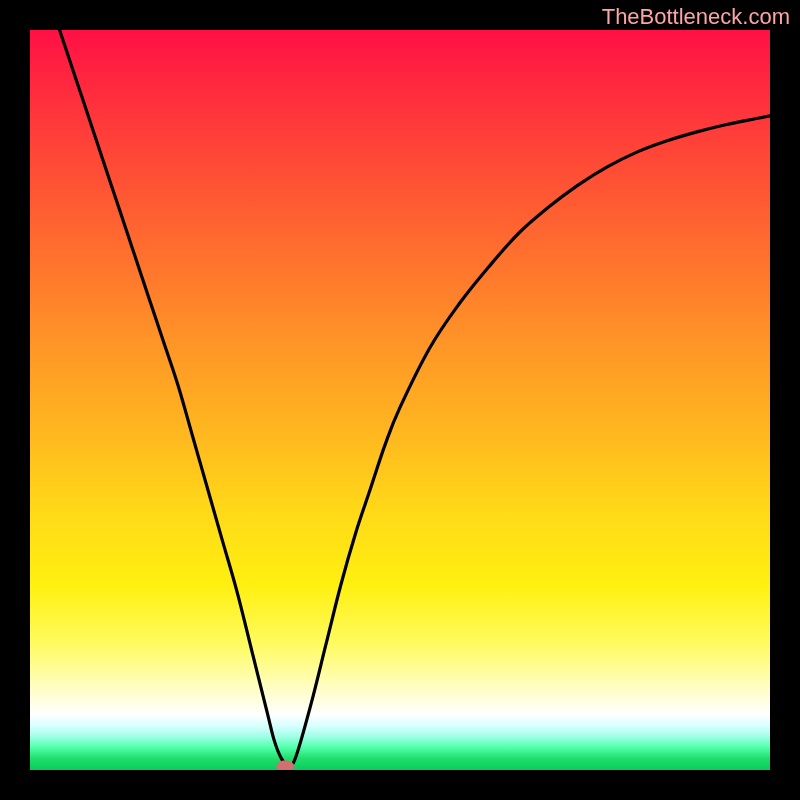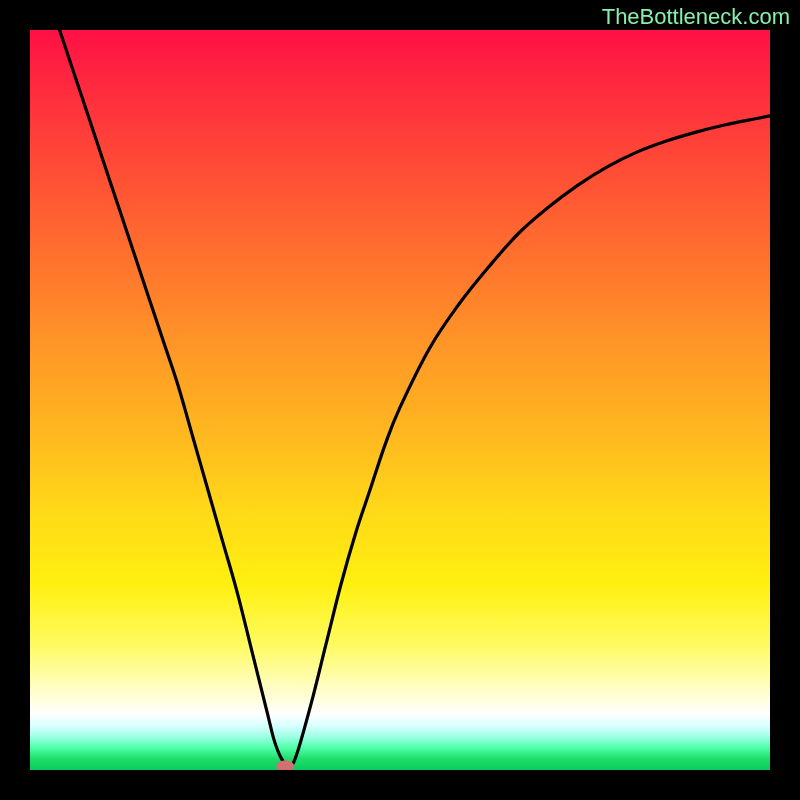--- a/index.html
+++ b/index.html
@@ -14,21 +14,21 @@
   .outer {
     position: relative;
     width: 800px;
     height: 800px;
     background: #000;
   }
   .watermark {
     position: absolute;
     top: 4px;
     right: 10px;
-    color: #86efac;
+    color: #fca5a5;
     font-size: 22px;
     letter-spacing: 0px;
     font-weight: 400;
     z-index: 20;
   }
   .plot {
     position: absolute;
     left: 30px;
     top: 30px;
     width: 740px;

